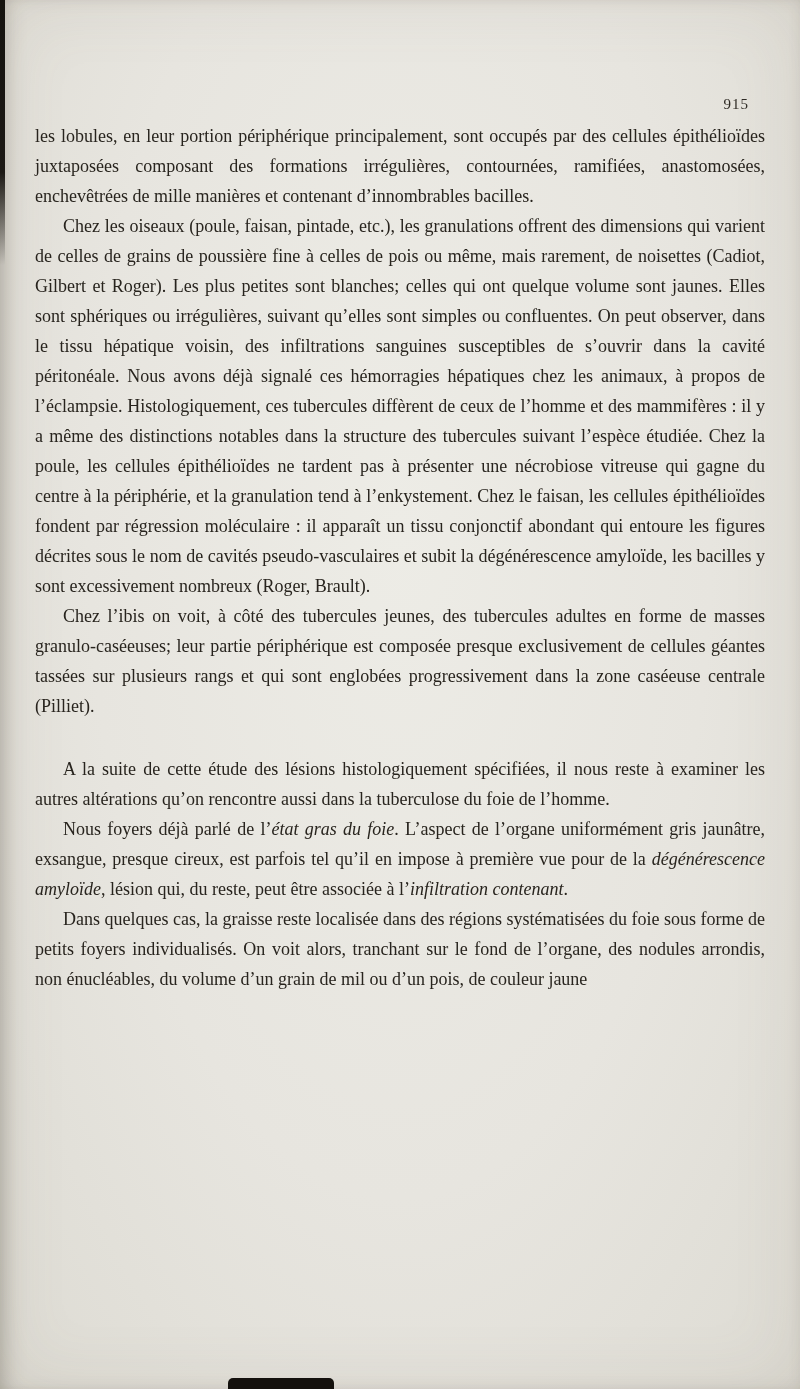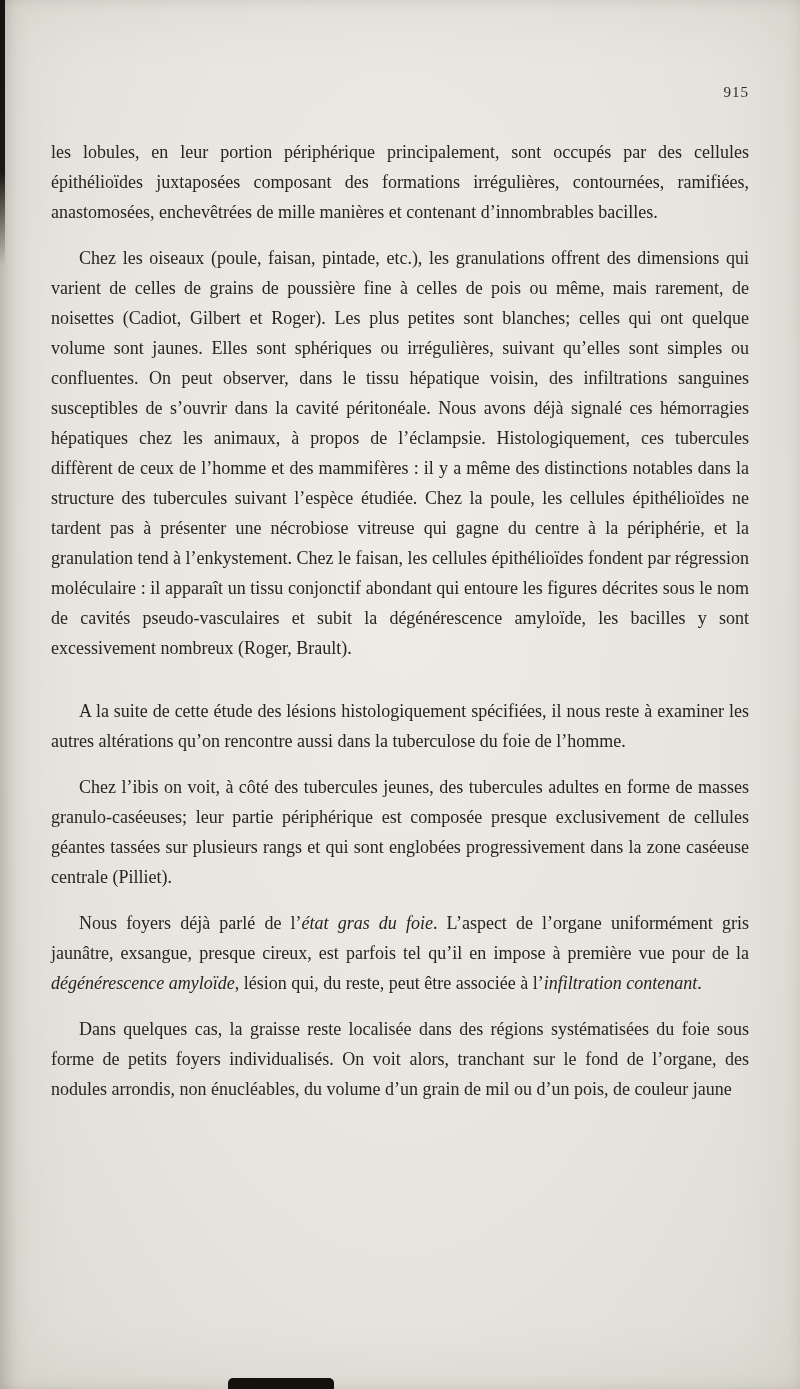--- a/index.html
+++ b/index.html
@@ -29,37 +29,37 @@
     position: absolute;
     left: 0; right: 0;
     text-align: center;
     font-size: 15px;
     letter-spacing: 3px;
     color: #2e2a24;
   }
   .page-number {
     position: absolute;
     right: 16px;
-    top: 0;
+    top: 12px;
     font-size: 15px;
     letter-spacing: 1px;
     color: #2e2a24;
     margin-left: 20px;
   }
   .text-block {
     position: absolute;
     top: 121px;
     left: 35px;
     width: 730px;
     font-size: 18px;
     line-height: 30px;
     text-align: justify;
     color: #28241e;
   }
-  .para { margin: 16px; padding: 0; }
+  .para { margin: 0; padding: 0; }
   .para.indent { text-indent: 28px; }
   .para.section-break { margin-top: 33px; }
   .para i { font-style: italic; }
   .artifact-left-edge {
     position: absolute;
     left: 0; top: 0;
     width: 5px; height: 265px;
     background: linear-gradient(180deg, #15130f 0%, #1c1914 65%, rgba(28,25,20,0) 100%);
   }
   .artifact-bottom {
@@ -76,20 +76,20 @@
 <div class="book-page">
   <div class="artifact-left-edge"></div>
 
   <div class="page-header">
     <div class="page-number">915</div>
   </div>
 
   <div class="text-block">
       <p class="para"><span>les lobules, en leur portion périphérique principalement, sont occupés par des cellules épithélioïdes juxtaposées composant des formations irrégulières, contournées, ramifiées, anastomosées, enchevêtrées de mille manières et contenant d’innombrables bacilles.</span></p>
       <p class="para indent"><span>Chez les oiseaux (poule, faisan, pintade, etc.), les granulations offrent des dimensions qui varient de celles de grains de poussière fine à celles de pois ou même, mais rarement, de noisettes (Cadiot, Gilbert et Roger). Les plus petites sont blanches; celles qui ont quelque volume sont jaunes. Elles sont sphériques ou irrégulières, suivant qu’elles sont simples ou confluentes. On peut observer, dans le tissu hépatique voisin, des infiltrations sanguines susceptibles de s’ouvrir dans la cavité péritonéale. Nous avons déjà signalé ces hémorragies hépatiques chez les animaux, à propos de l’éclampsie. Histologiquement, ces tubercules diffèrent de ceux de l’homme et des mammifères : il y a même des distinctions notables dans la structure des tubercules suivant l’espèce étudiée. Chez la poule, les cellules épithélioïdes ne tardent pas à présenter une nécrobiose vitreuse qui gagne du centre à la périphérie, et la granulation tend à l’enkystement. Chez le faisan, les cellules épithélioïdes fondent par régression moléculaire : il apparaît un tissu conjonctif abondant qui entoure les figures décrites sous le nom de cavités pseudo-vasculaires et subit la dégénérescence amyloïde, les bacilles y sont excessivement nombreux (Roger, Brault).</span></p>
+      <p class="para indent"><span>Chez l’ibis on voit, à côté des tubercules jeunes, des tubercules adultes en forme de masses granulo-caséeuses; leur partie périphérique est composée presque exclusivement de cellules géantes tassées sur plusieurs rangs et qui sont englobées progressivement dans la zone caséeuse centrale (Pilliet).</span></p>
       <p class="para indent section-break"><span>A la suite de cette étude des lésions histologiquement spécifiées, il nous reste à examiner les autres altérations qu’on rencontre aussi dans la tuberculose du foie de l’homme.</span></p>
-      <p class="para indent"><span>Chez l’ibis on voit, à côté des tubercules jeunes, des tubercules adultes en forme de masses granulo-caséeuses; leur partie périphérique est composée presque exclusivement de cellules géantes tassées sur plusieurs rangs et qui sont englobées progressivement dans la zone caséeuse centrale (Pilliet).</span></p>
       <p class="para indent"><span>Nous foyers déjà parlé de l’</span><i>état gras du foie</i><span>. L’aspect de l’organe uniformément gris jaunâtre, exsangue, presque cireux, est parfois tel qu’il en impose à première vue pour de la </span><i>dégénérescence amyloïde</i><span>, lésion qui, du reste, peut être associée à l’</span><i>infiltration contenant</i><span>.</span></p>
       <p class="para indent"><span>Dans quelques cas, la graisse reste localisée dans des régions systématisées du foie sous forme de petits foyers individualisés. On voit alors, tranchant sur le fond de l’organe, des nodules arrondis, non énucléables, du volume d’un grain de mil ou d’un pois, de couleur jaune</span></p>
     </div>
 
   <div class="artifact-bottom"></div>
 </div>
 
 </body></html>

